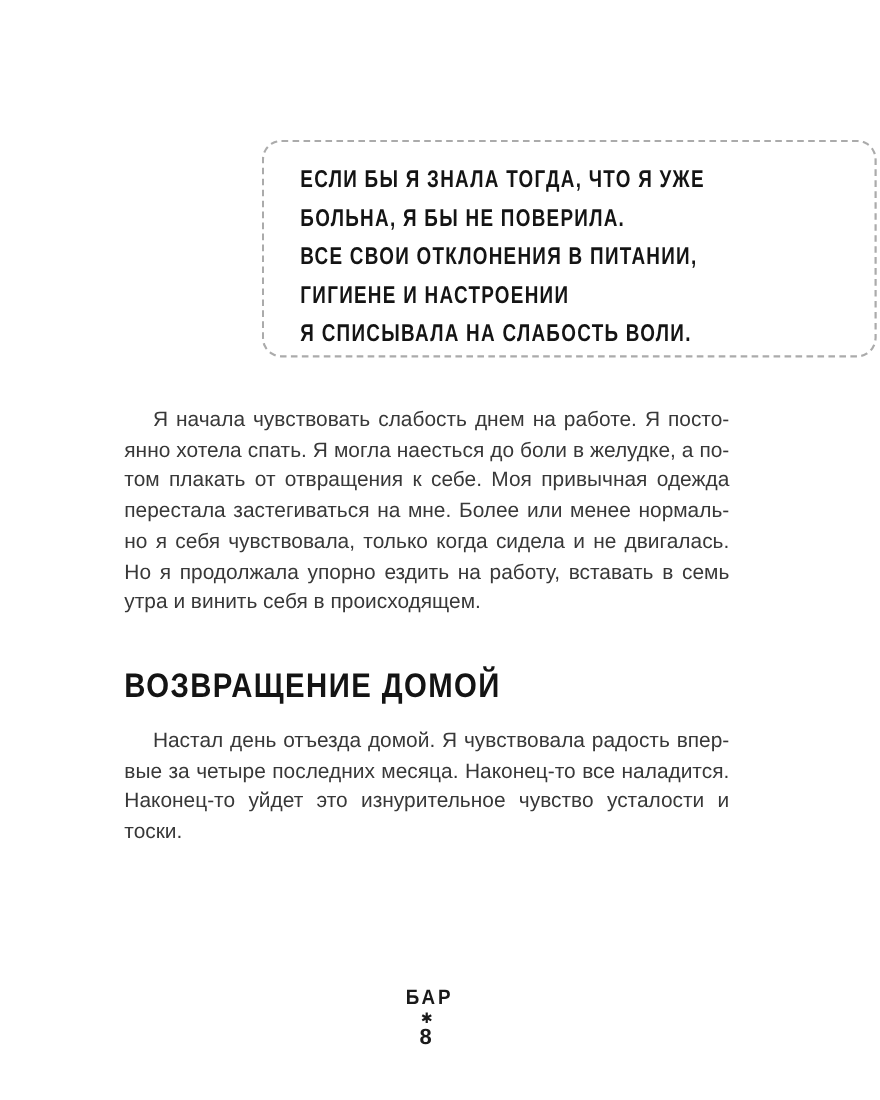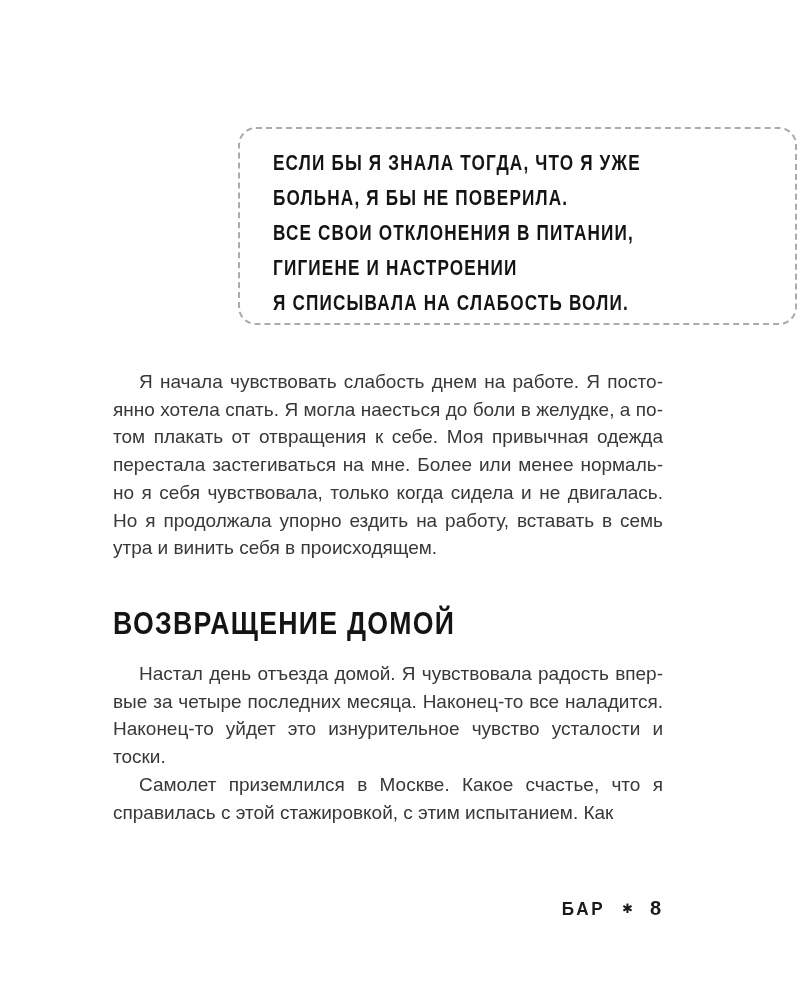--- a/index.html
+++ b/index.html
@@ -68,22 +68,22 @@
   }
   
   .page-footer {
     position: absolute;
     top: 897px;
     left: 113px;
     width: 550px;
     display: flex;
     justify-content: flex-end;
     align-items: center;
-    gap: 17px;
     color: #1a1a1a;
+    flex-direction: column;
   }
   .footer-book {
     font-weight: bold;
     font-size: 19px;
     letter-spacing: 3px;
     transform: scaleX(0.9);
     transform-origin: 100% 50%;
   }
   .footer-star {
     font-size: 13px;
@@ -110,21 +110,20 @@
   </div>
 
   <div id="intro-block" class="body-block">
     <p>Я начала чувствовать слабость днем на работе. Я посто­янно хотела спать. Я могла наесться до боли в желудке, а по­том плакать от отвращения к себе. Моя привычная одежда перестала застегиваться на мне. Более или менее нормаль­но я себя чувствовала, только когда сидела и не двигалась. Но я продолжала упорно ездить на работу, вставать в семь утра и винить себя в происходящем.</p>
   </div>
 
   <div class="chapter-heading">ВОЗВРАЩЕНИЕ ДОМОЙ</div>
 
   <div id="chapter-block" class="body-block">
     <p>Настал день отъезда домой. Я чувствовала радость впер­вые за четыре последних месяца. Наконец-то все наладит­ся. Наконец-то уйдет это изнурительное чувство усталости и тоски.</p>
-    <p>Самолет приземлился в Москве. Какое счастье, что я справилась с этой стажировкой, с этим испытанием. Как</p>
   </div>
 
   <div class="page-footer">
     <span class="footer-book">БАР</span>
     <span class="footer-star">✱</span>
     <span class="footer-page">8</span>
   </div>
 
 </div>
 

